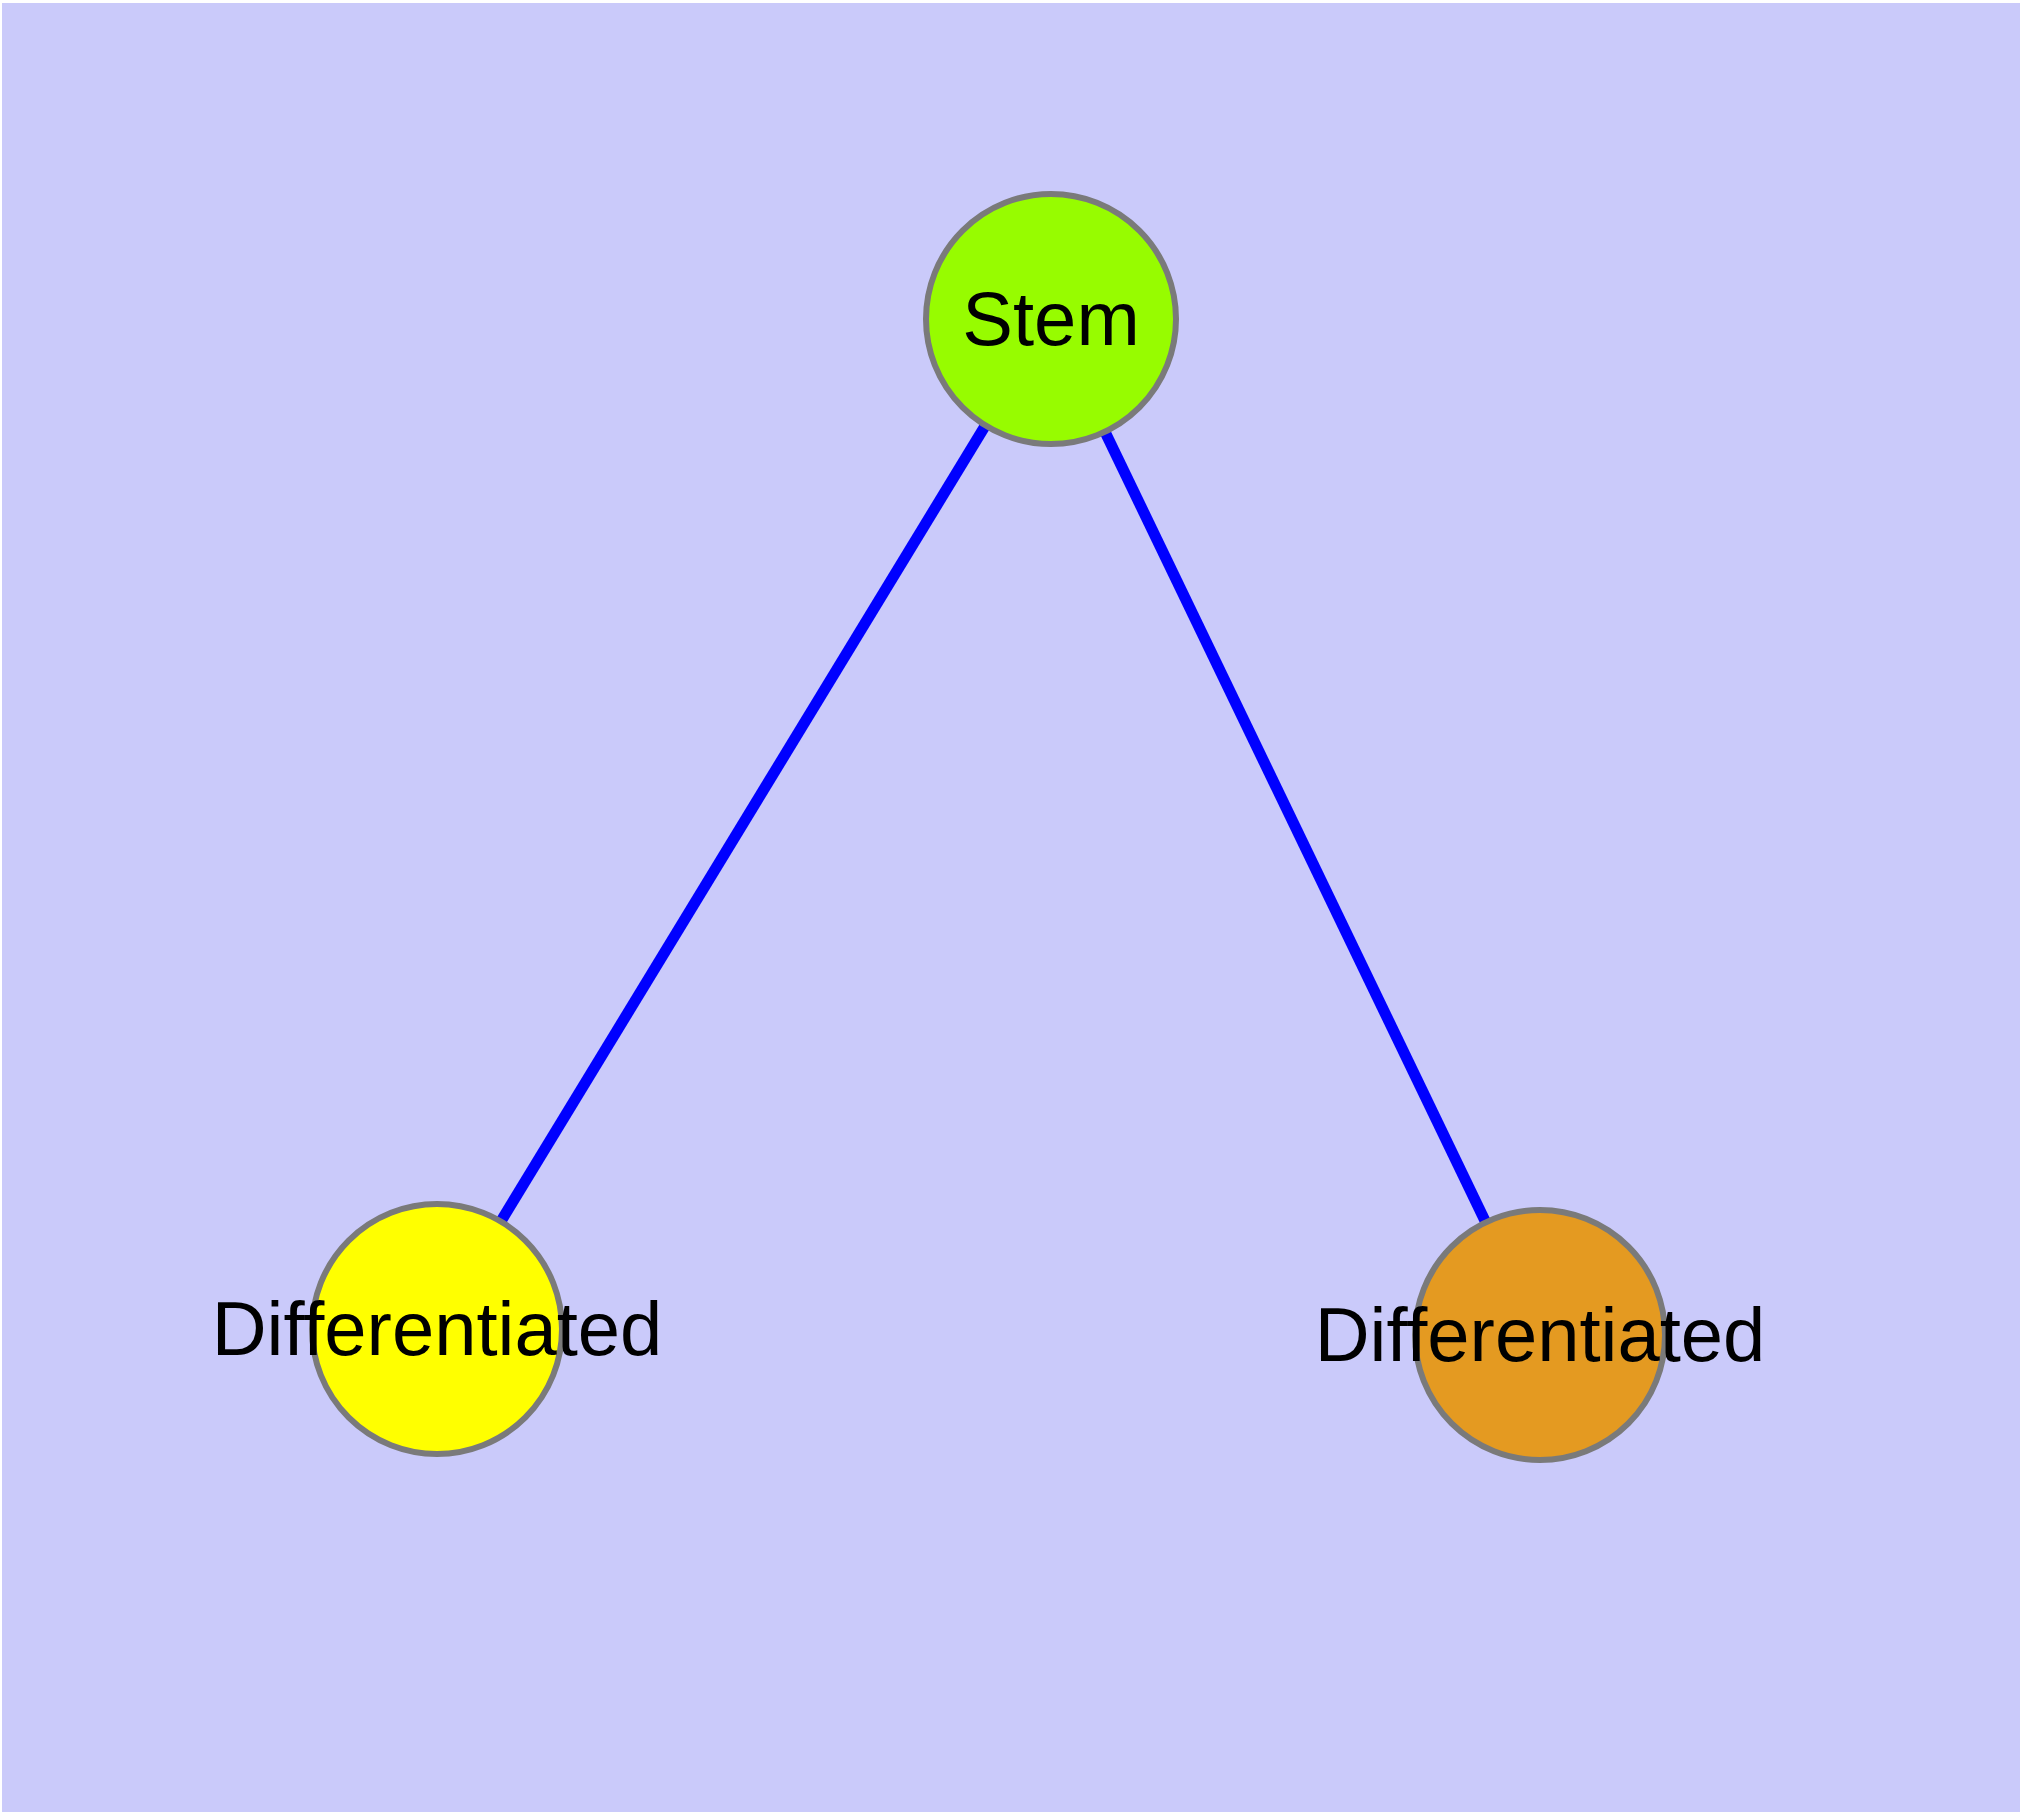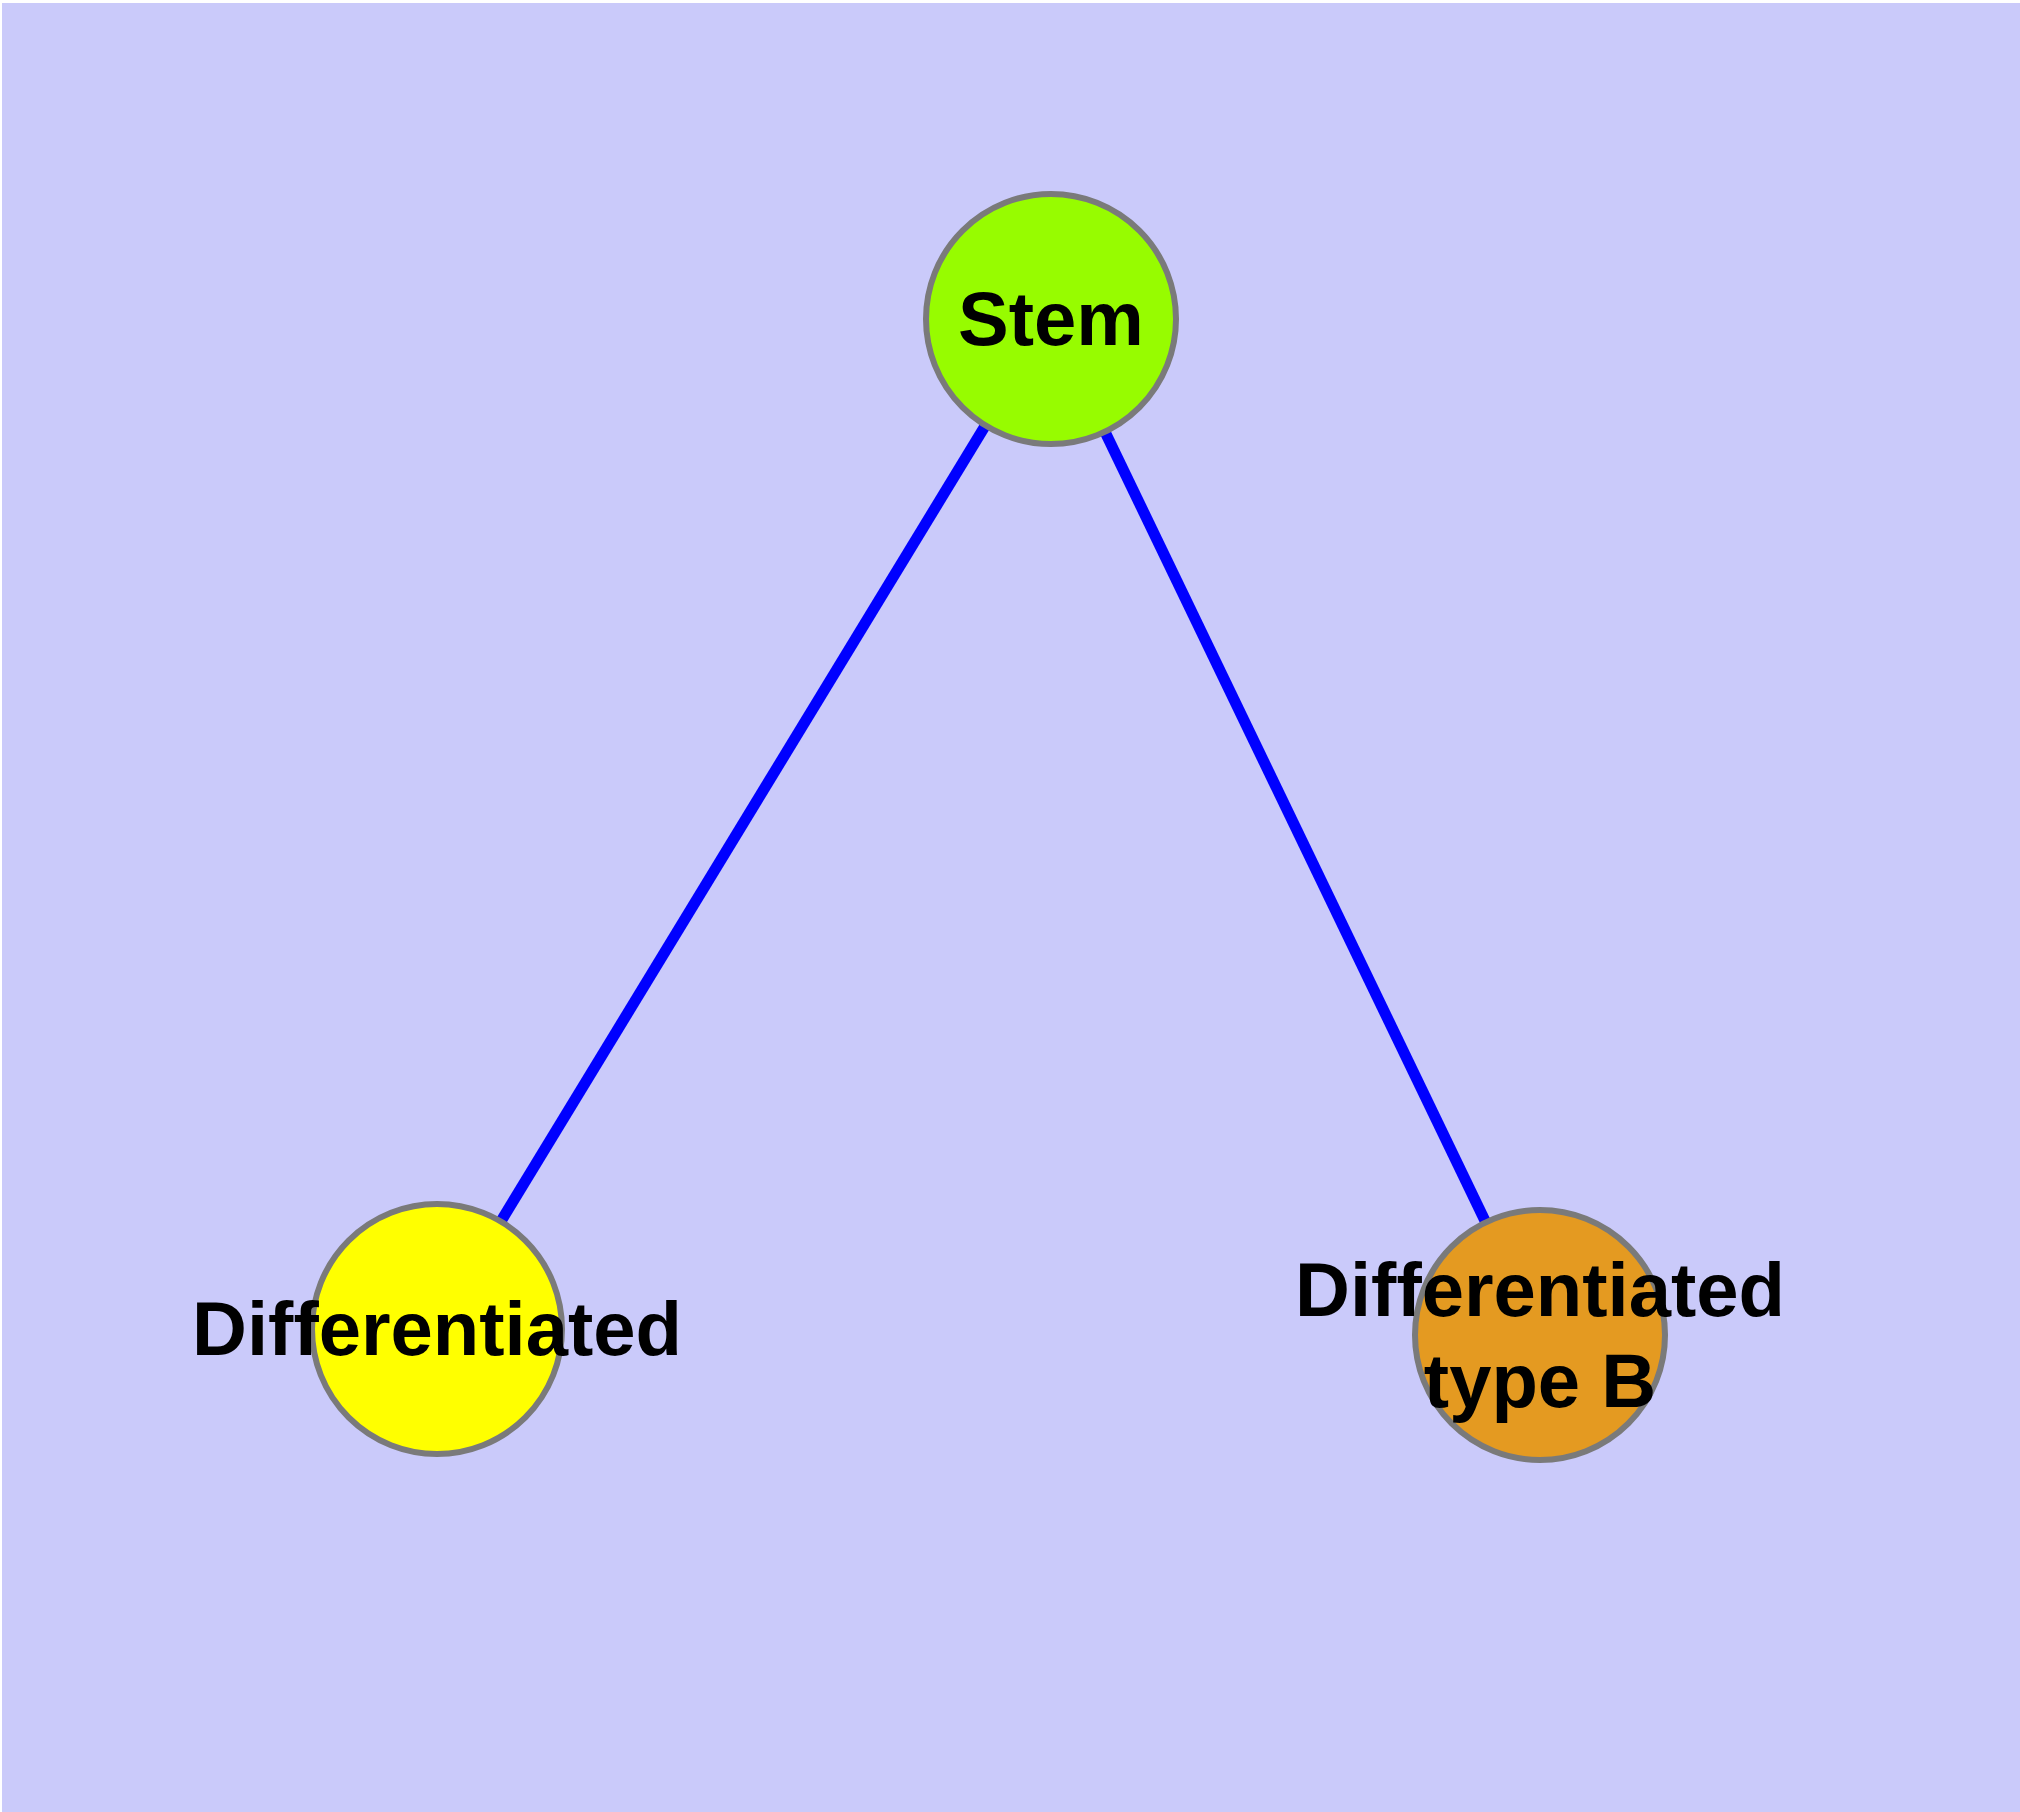--- a/index.html
+++ b/index.html
@@ -31,21 +31,21 @@
     box-sizing: border-box;
     transform: translate(-50%, -50%);
     z-index: 2;
   }
   .node-label {
     position: absolute;
     transform: translate(-50%, -50%);
     z-index: 3;
     color: #000000;
     font-size: 76px;
-    font-weight: bold;
+    font-weight: normal;
     line-height: 1.2;
     text-align: center;
     white-space: nowrap;
   }
   .node-label span {
     display: block;
   }
 </style>
 </head>
 <body>
@@ -59,16 +59,15 @@
     <div class="node-label" style="left: 1049px; top: 316px; color: rgb(0, 0, 0);">
       <span>Stem</span>
     </div>
     <div class="node-circle" style="left: 435px; top: 1326px; width: 256px; height: 256px; background: rgb(255, 255, 0); border: 6px solid rgb(122, 122, 122);"></div>
     <div class="node-label" style="left: 435px; top: 1326px; color: rgb(0, 0, 0);">
       <span>Differentiated</span>
     </div>
     <div class="node-circle" style="left: 1538px; top: 1332px; width: 256px; height: 256px; background: rgb(228, 154, 33); border: 6px solid rgb(122, 122, 122);"></div>
     <div class="node-label" style="left: 1538px; top: 1332px; color: rgb(0, 0, 0);">
       <span>Differentiated</span>
-      <span>type B</span>
     </div>
   </div>
 
 
 </body></html>

